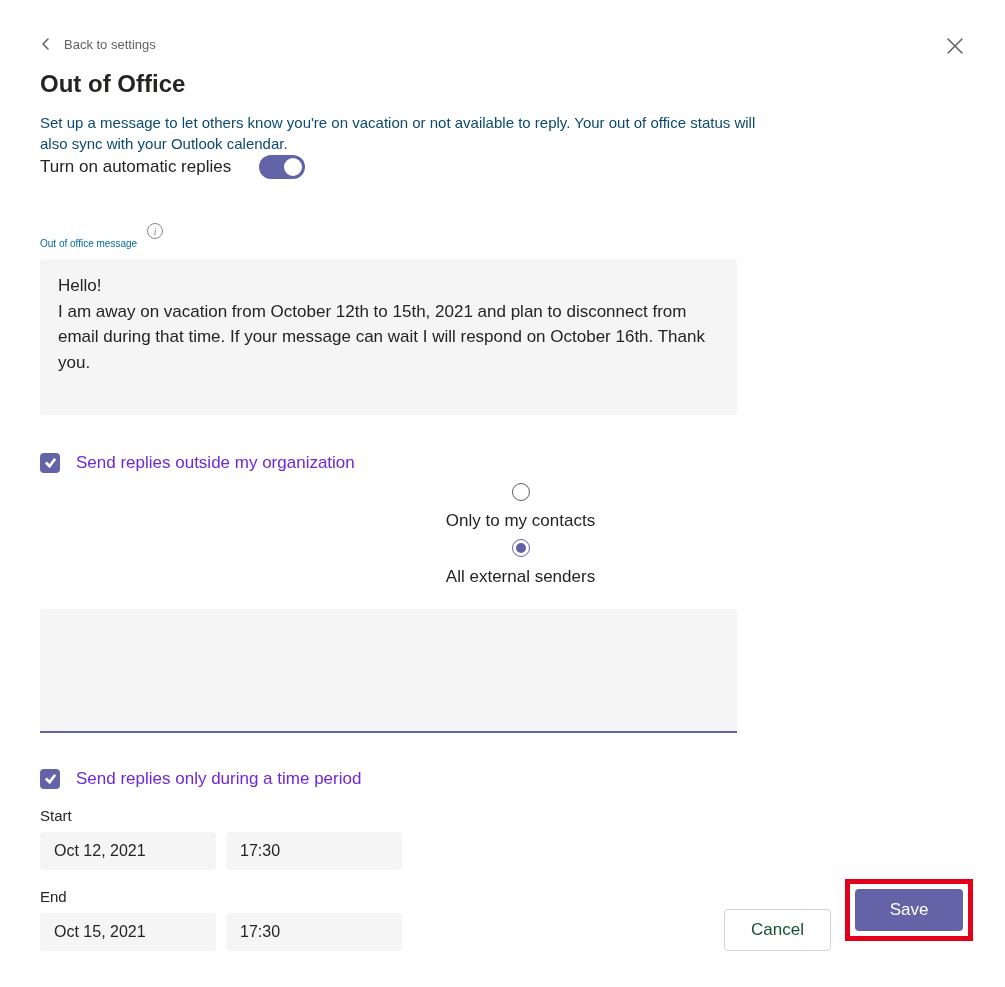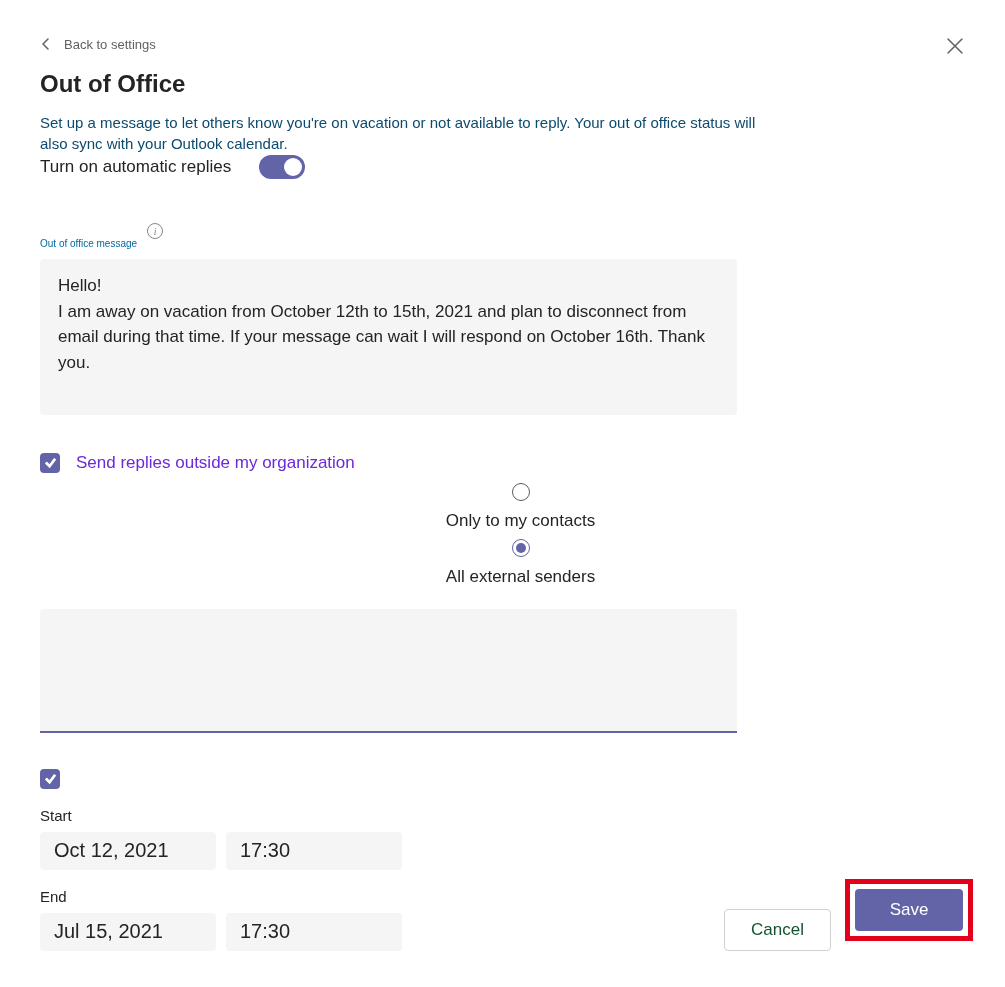--- a/index.html
+++ b/index.html
@@ -204,21 +204,21 @@
     }
     .dt-row {
       display: flex;
       gap: 10px;
     }
     .dt-input {
       background: #f5f5f5;
       border: none;
       height: 38px;
       padding: 0 14px;
-      font-size: 20px;
+      font-size: 16px;
       color: #252423;
       border-radius: 4px;
       cursor: pointer;
       display: flex;
       align-items: center;
     }
     .date-input { width: 176px; }
     .time-input { width: 176px; }
     .footer {
       position: absolute;
@@ -330,32 +330,33 @@
 
 <textarea class="external-box" style=""></textarea>
 
 
 <div class="checkbox-row">
   <div class="checkbox">
     <svg viewBox="0 0 14 14">
         <path d="M2 7 L6 11 L12 3"></path>
       </svg>
   </div>
+  <span class="checkbox-label">Send replies only during a time period</span>
 </div>
 
 <div class="time-period-section">
   <div class="dt-label">Start</div>
   <div class="dt-row">
     <div class="dt-input date-input">Oct 12, 2021</div>
     <div class="dt-input time-input">17:30</div>
   </div>
 
   <div class="dt-label">End</div>
   <div class="dt-row">
-    <div class="dt-input date-input">Jul 15, 2021</div>
+    <div class="dt-input date-input">Oct 15, 2021</div>
     <div class="dt-input time-input">17:30</div>
   </div>
 </div>
 
 
 <div class="footer">
   <div class="btn btn-cancel">Cancel</div>
   <div class="save-highlight">
     <div class="btn btn-save">Save</div>
   </div>

